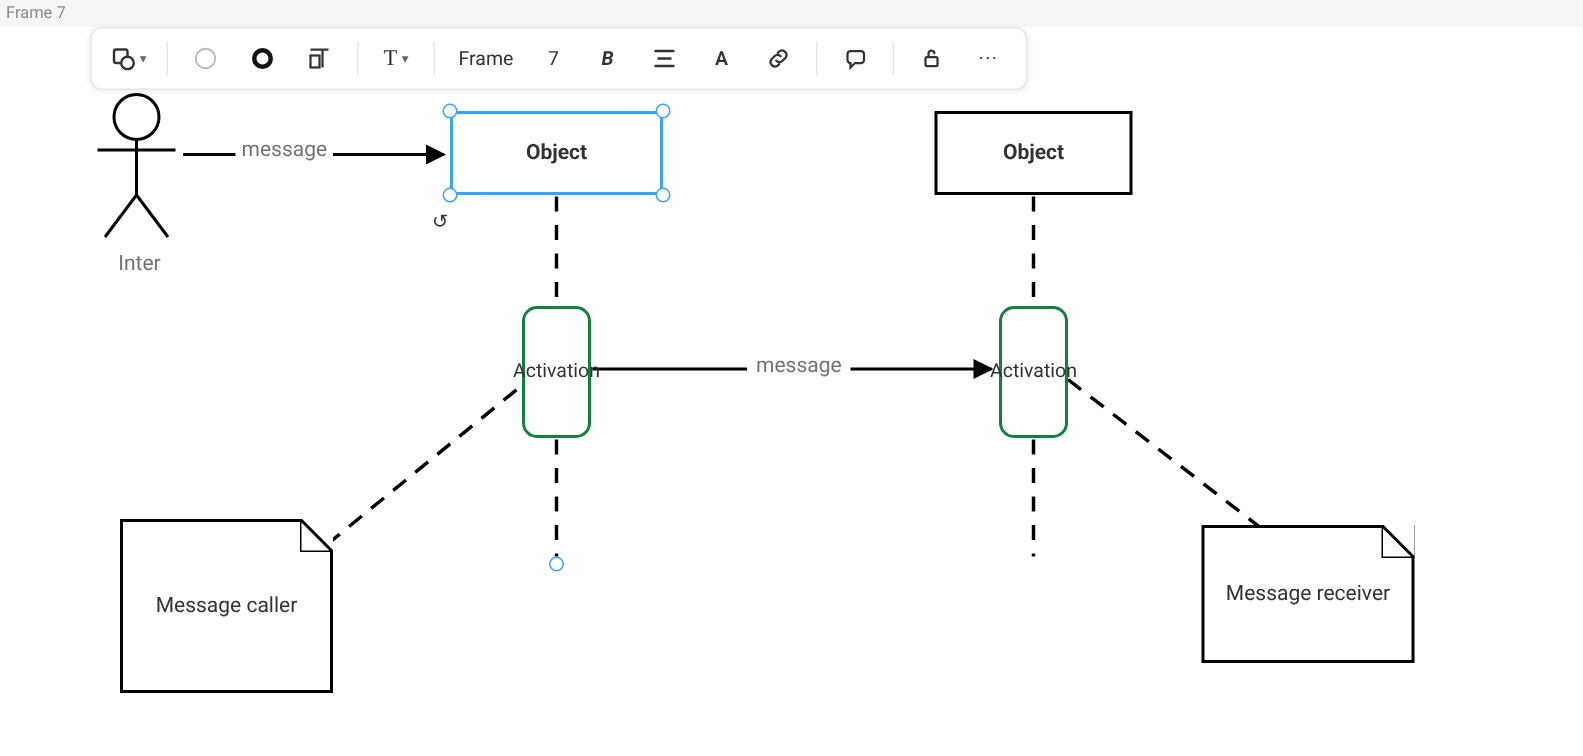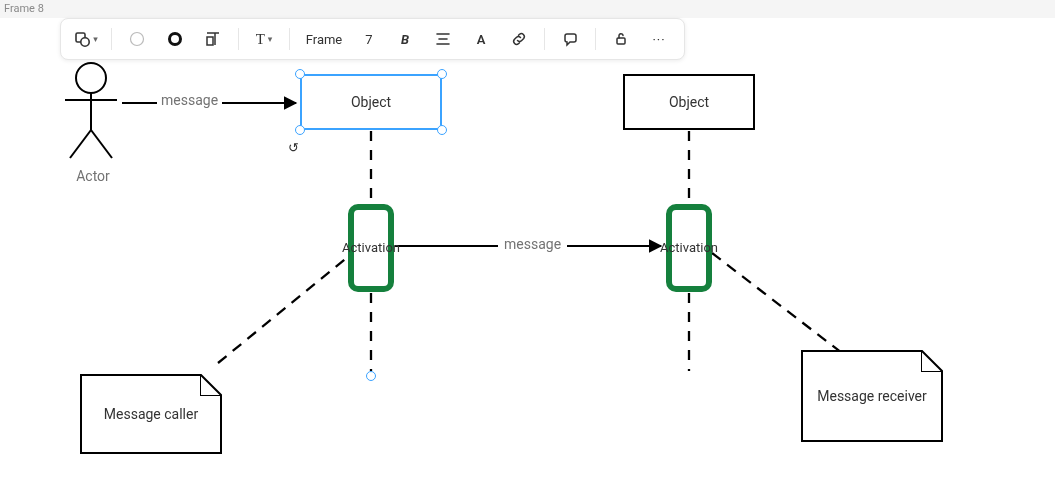--- a/index.html
+++ b/index.html
@@ -78,24 +78,25 @@
   .box {
     position: absolute;
     border: 2px solid #000;
     background: #fff;
     display: flex;
     align-items: center;
     justify-content: center;
     font-size: 14px;
     text-align: center;
     box-sizing: border-box;
+    font-weight: bold;
   }
   .activation {
     position: absolute;
-    border: 6px solid #15803d;
+    border: 2px solid #15803d;
     background: #fff;
     border-radius: 10px;
     display: flex;
     align-items: center;
     justify-content: center;
     font-size: 13px;
     text-align: center;
     box-sizing: border-box;
     padding: 4px;
     line-height: 1.15;
@@ -134,21 +135,21 @@
   }
   .rotate-handle {
     position: absolute;
     font-size: 13px;
     color: #333;
   }
 </style>
 </head>
 <body>
 
-<div class="frame-label">Frame 8</div>
+<div class="frame-label">Frame 7</div>
 
 <div class="frame">
 
   <div class="toolbar">
     <div class="tbtn">
       <svg width="16" height="16" viewBox="0 0 16 16" fill="none">
         <rect x="2" y="2" width="9" height="9" rx="1.5" stroke="#333" stroke-width="1.6"></rect>
         <circle cx="11" cy="11" r="4.2" fill="#fff" stroke="#333" stroke-width="1.6"></circle>
       </svg>
       <span class="chev">▾</span>
@@ -239,21 +240,21 @@
 
       <line x1="689" y1="275" x2="689" y2="353" stroke="#000" stroke-width="2.3" stroke-dasharray="10 9"></line>
 
       <line x1="395" y1="228" x2="661" y2="228" stroke="#000" stroke-width="2" marker-end="url(#arrow)"></line>
 
       <line x1="218" y1="345" x2="349" y2="238" stroke="#000" stroke-width="2.3" stroke-dasharray="11 8"></line>
 
       <line x1="712" y1="235" x2="855" y2="345" stroke="#000" stroke-width="2.3" stroke-dasharray="11 8"></line>
     </svg>
 
-    <div class="label" style="left:71px;top:150px;width:44px">Actor</div>
+    <div class="label" style="left:71px;top:150px;width:44px">Inter</div>
 
     <div class="label" style="left:157px;top:74px;background:#fff;padding:0 4px">message</div>
 
     <div class="box" style="left:300px;top:56px;width:142px;height:56px;border-color:#3ba3ff">
       <span>Object</span>
     </div>
 
     <div class="sel-handle" style="left:295px;top:51px"></div>
     <div class="sel-handle" style="left:437px;top:51px"></div>
     <div class="sel-handle" style="left:295px;top:107px"></div>
@@ -269,21 +270,21 @@
     <div class="activation" style="left:348px;top:186px;width:46px;height:88px">
       <span>Activation</span>
     </div>
 
     <div class="activation" style="left:666px;top:186px;width:46px;height:88px">
       <span>Activation</span>
     </div>
 
     <div class="label" style="left:498px;top:218px;background:#fff;padding:0 6px">message</div>
 
-    <div class="note" style="left:80px;top:356px;width:142px;height:80px">
+    <div class="note" style="left:80px;top:328px;width:142px;height:116px">
       <span>Message caller</span>
       <svg class="fold" viewBox="0 0 22 22">
         <polygon points="0,0 22,22 0,22" fill="#fff" stroke="none"></polygon>
         <polyline points="0,0 0,22 22,22" fill="none" stroke="#000" stroke-width="2"></polyline>
         <polyline points="0,0 22,22" fill="none" stroke="#000" stroke-width="2"></polyline>
 
         <polygon points="0,0 22,0 22,22" fill="#fff"></polygon>
         <polyline points="0,0 22,22" fill="none" stroke="#000" stroke-width="2"></polyline>
         <polyline points="0,0 0,22" fill="none" stroke="#000" stroke-width="2"></polyline>
         <line x1="0" y1="22" x2="22" y2="22" stroke="#000" stroke-width="0"></line>

